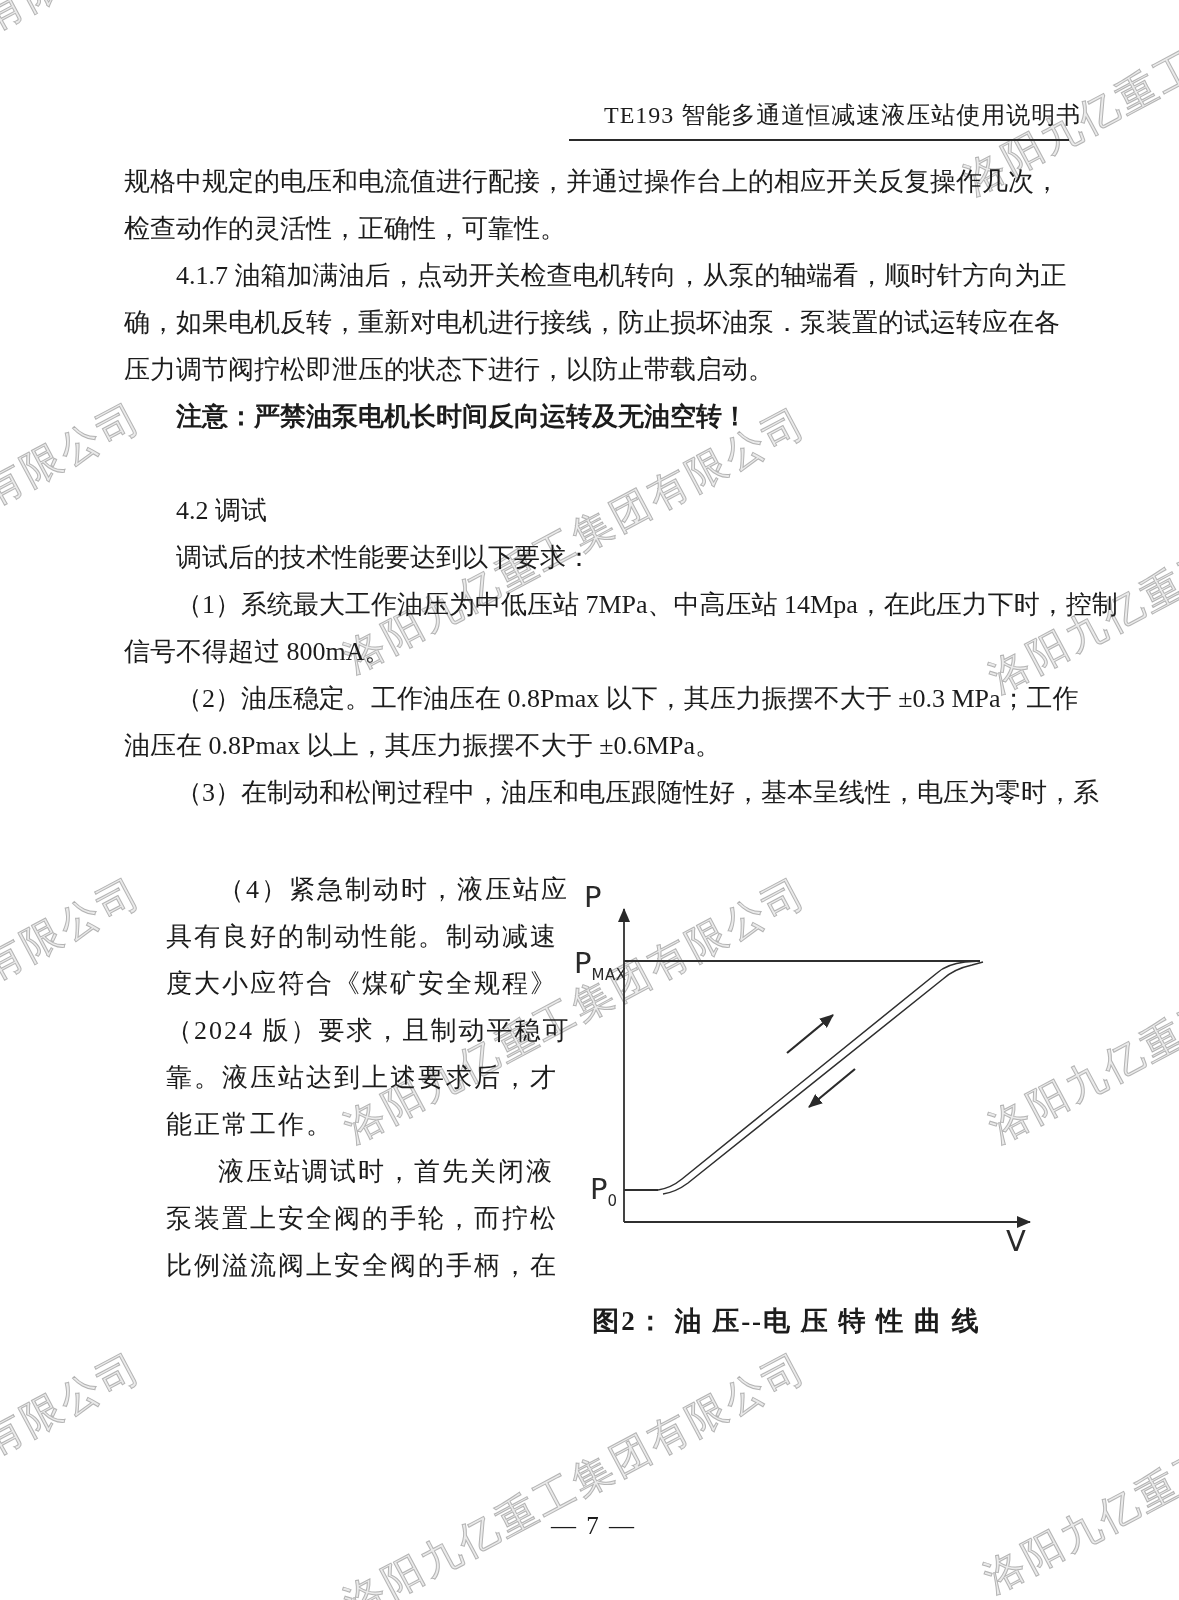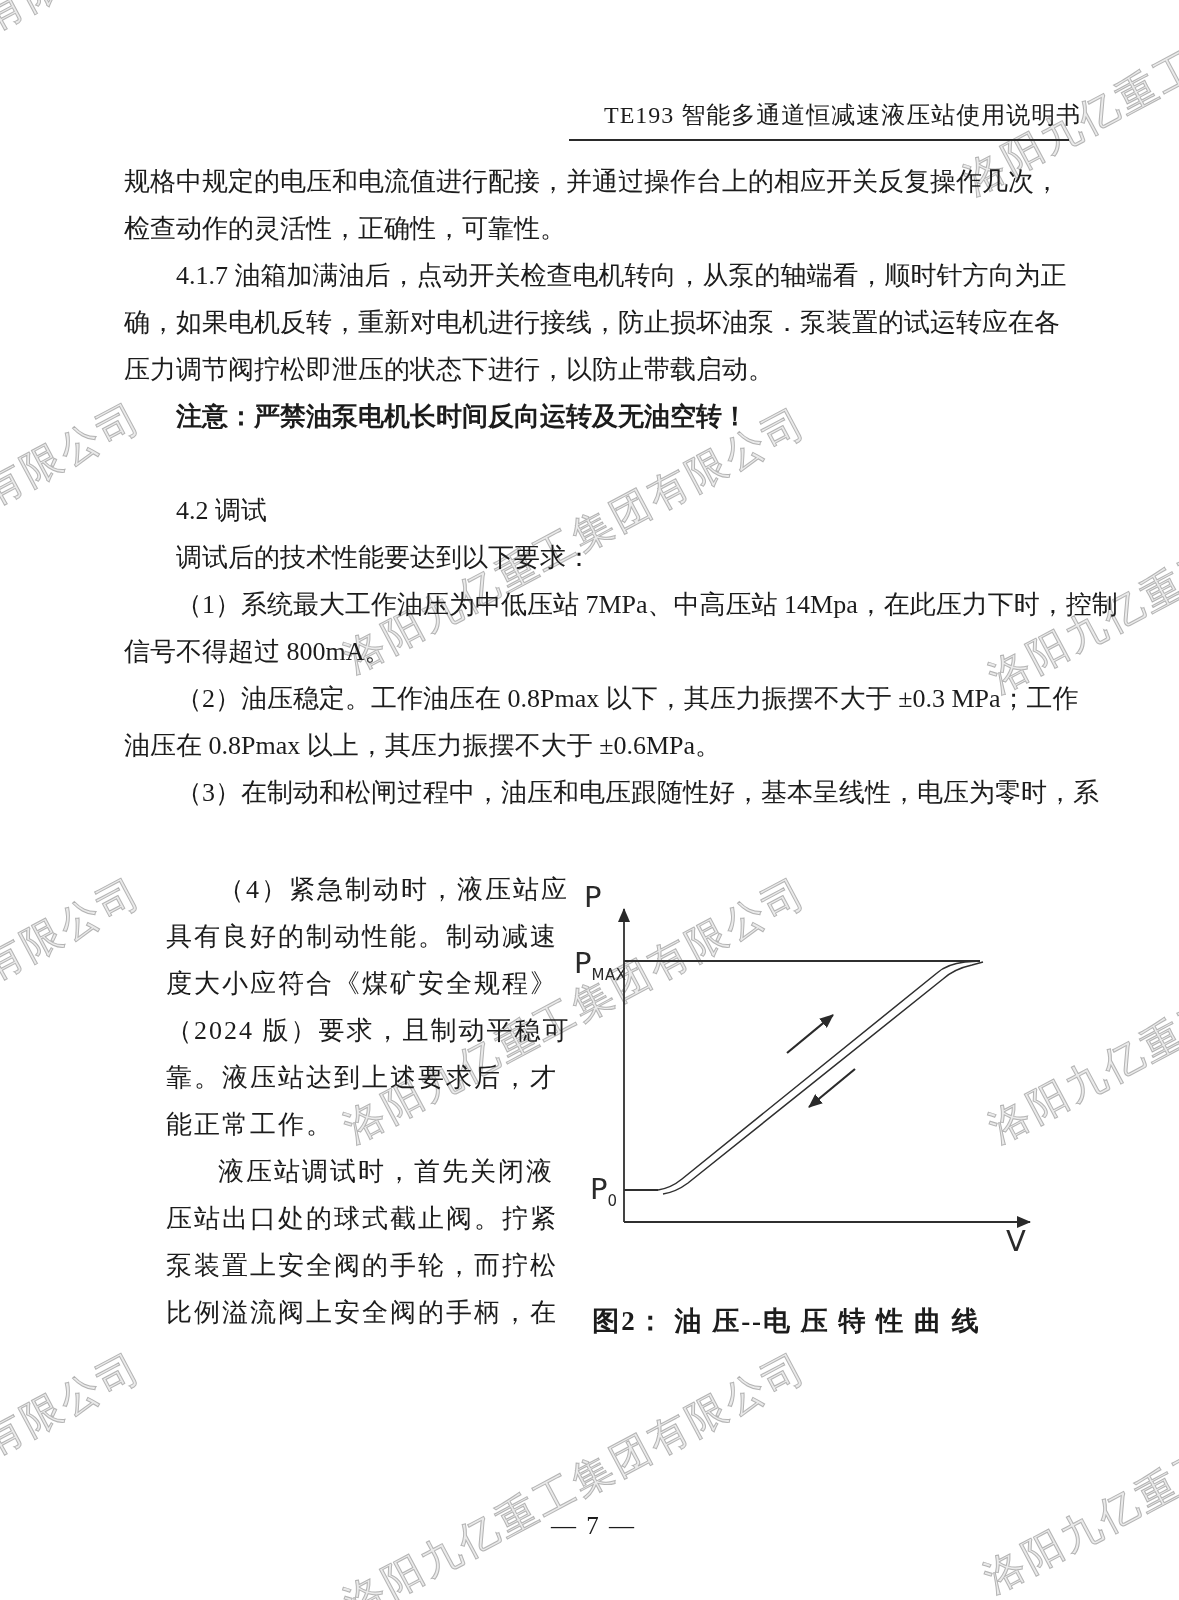--- a/index.html
+++ b/index.html
@@ -98,21 +98,20 @@
     </div>
 
     <div class="block-left">
       <div class="bline indent">（4）紧急制动时，液压站应</div>
       <div class="bline">具有良好的制动性能。制动减速</div>
       <div class="bline">度大小应符合《煤矿安全规程》</div>
       <div class="bline">（2024 版）要求，且制动平稳可</div>
       <div class="bline">靠。液压站达到上述要求后，才</div>
       <div class="bline">能正常工作。</div>
       <div class="bline indent">液压站调试时，首先关闭液</div>
-      <div class="bline">压站出口处的球式截止阀。拧紧</div>
       <div class="bline">泵装置上安全阀的手轮，而拧松</div>
       <div class="bline">比例溢流阀上安全阀的手柄，在</div>
     </div>
 
     <div class="figure">
       <svg width="520" height="400" viewBox="0 0 520 400">
         <defs>
           <marker id="ah" markerWidth="15" markerHeight="12" refX="13" refY="6" orient="auto" markerUnits="userSpaceOnUse">
             <path d="M0,0 L14,6 L0,12 Z" fill="#2a2a2a"></path>
           </marker>

